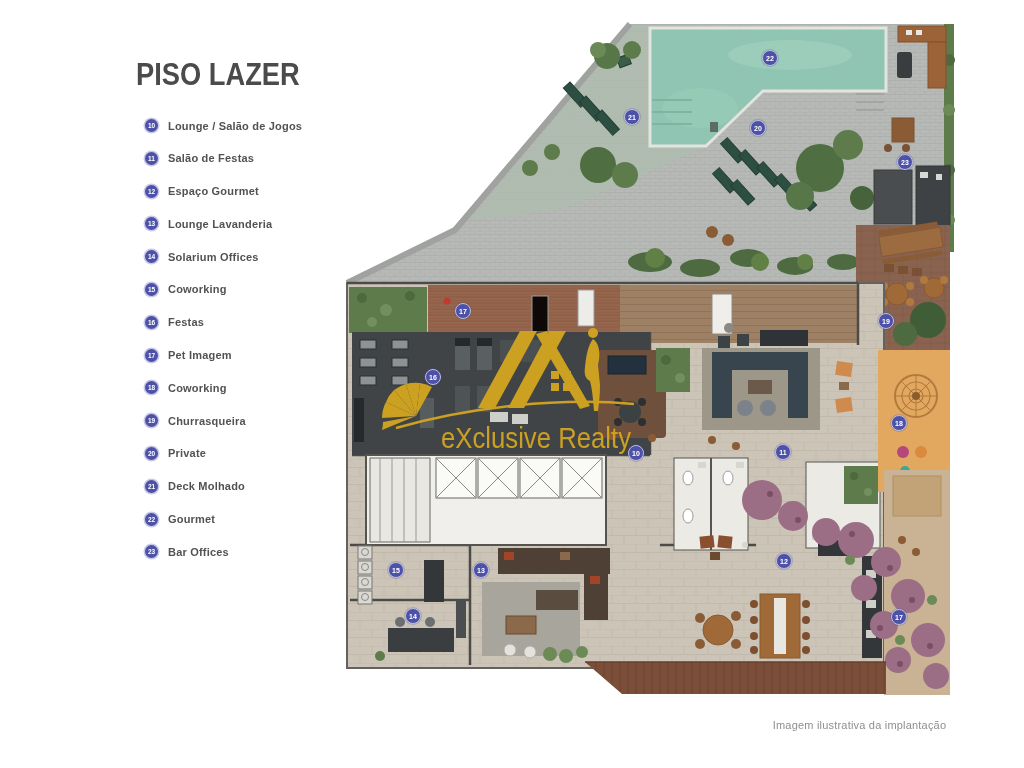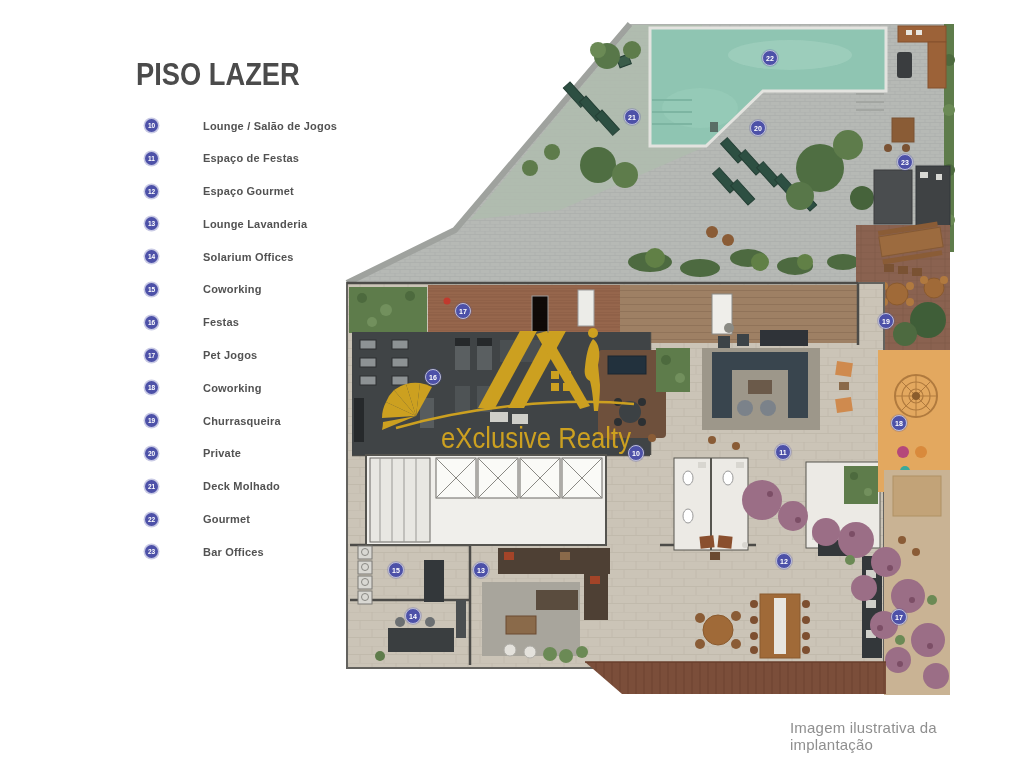--- a/index.html
+++ b/index.html
@@ -7,29 +7,29 @@
          font-family:"Liberation Sans",sans-serif;}
   svg{position:absolute;left:0;top:0;}
   
   .legend-title{position:absolute;left:136px;top:57px;margin:0;font-size:31px;font-weight:700;
     color:#4b4b4b;letter-spacing:0px;transform:scaleX(.88);transform-origin:left top;white-space:nowrap;}
   .legend-list{position:absolute;left:145px;top:119px;}
   .legend-row{display:flex;align-items:center;gap:10px;height:13px;margin-bottom:19.8px;}
   .badge{width:13px;height:13px;border-radius:50%;background:var(--marker,#4d51a8);
     box-shadow:0 0 0 1.5px rgba(77,81,168,.30);color:#fff;font-size:6.5px;font-weight:700;
     display:flex;align-items:center;justify-content:center;flex:0 0 13px;}
-  .legend-label{font-size:11px;font-weight:700;color:#525252;letter-spacing:.2px;white-space:nowrap;margin-left:35px;}
+  .legend-label{font-size:11px;font-weight:700;color:#525252;letter-spacing:.2px;white-space:nowrap;}
   
   #markers{position:absolute;left:0;top:0;width:1024px;height:768px;pointer-events:none;}
   .marker{position:absolute;width:14px;height:14px;border-radius:50%;background:var(--marker,#4d51a8);
     border:1px solid #bdbeda;box-shadow:0 0 0 1px rgba(77,81,168,.25);color:#fff;font-size:7px;
     font-weight:700;display:flex;align-items:center;justify-content:center;transform:translate(-50%,-50%);}
   
-  .caption{position:absolute;left:790px;top:719px;width:195px;text-align:left;
-    font-size:15px;color:#8f8f8f;letter-spacing:.2px;}
+  .caption{position:absolute;left:762px;top:719px;width:195px;text-align:center;
+    font-size:11px;color:#8f8f8f;letter-spacing:.2px;}
   
   .wm-gold{fill:var(--gold,#d2a41f);}
   .wm-stroke{stroke:var(--gold,#d2a41f);fill:none;}
   .wm-text{fill:var(--gold,#d2a41f);font-family:"Liberation Sans",sans-serif;}
 </style>
 </head>
 <body>
 
 <div id="stage">
 
@@ -417,21 +417,21 @@
 
 <h1 class="legend-title">PISO LAZER</h1>
 <div class="legend-list">
   <div class="legend-row">
     <span class="badge">10</span>
     <span class="legend-label">Lounge / Salão de Jogos</span>
   </div>
 
   <div class="legend-row">
     <span class="badge">11</span>
-    <span class="legend-label">Espaço de Festas</span>
+    <span class="legend-label">Salão de Festas</span>
   </div>
 
   <div class="legend-row">
     <span class="badge">12</span>
     <span class="legend-label">Espaço Gourmet</span>
   </div>
 
   <div class="legend-row">
     <span class="badge">13</span>
     <span class="legend-label">Lounge Lavanderia</span>
@@ -447,21 +447,21 @@
     <span class="legend-label">Coworking</span>
   </div>
 
   <div class="legend-row">
     <span class="badge">16</span>
     <span class="legend-label">Festas</span>
   </div>
 
   <div class="legend-row">
     <span class="badge">17</span>
-    <span class="legend-label">Pet Jogos</span>
+    <span class="legend-label">Pet Imagem</span>
   </div>
 
   <div class="legend-row">
     <span class="badge">18</span>
     <span class="legend-label">Coworking</span>
   </div>
 
   <div class="legend-row">
     <span class="badge">19</span>
     <span class="legend-label">Churrasqueira</span>

